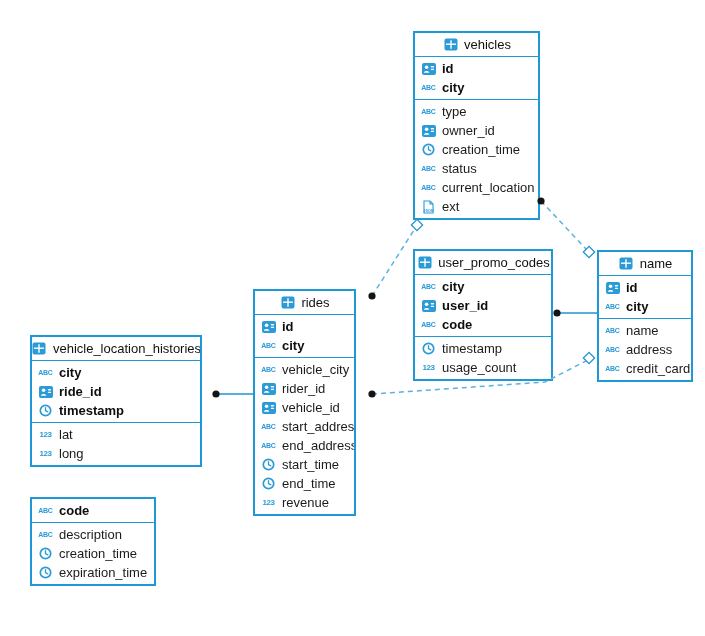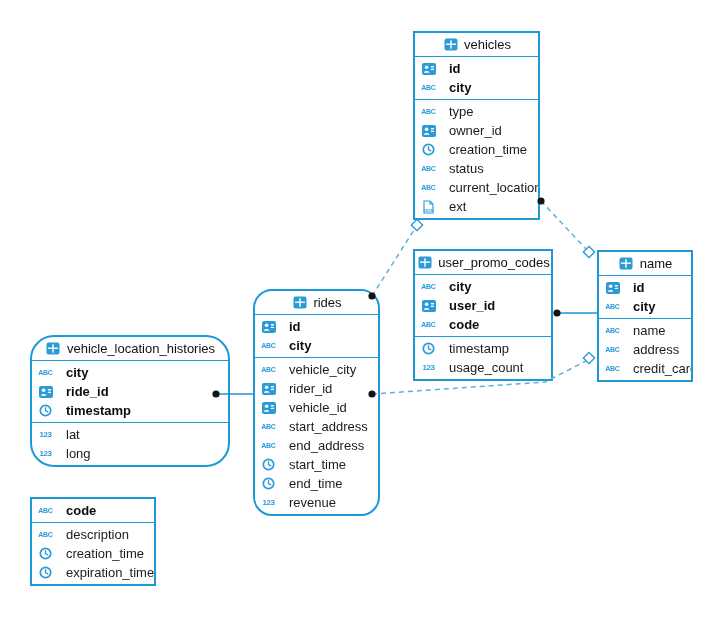--- a/index.html
+++ b/index.html
@@ -2,21 +2,21 @@
 <html><head>
 <meta charset="utf-8">
 <style>
   html,body{margin:0;padding:0;background:#ffffff;font-family:"Liberation Sans",sans-serif;}
   #canvas{position:relative;width:705px;height:636px;background:#ffffff;overflow:hidden;}
   .table-node{position:absolute;background:#ffffff;border:2px solid #1e98d7;box-sizing:border-box;}
   .table-header{height:23px;display:flex;align-items:center;justify-content:center;gap:5px;
     border-bottom:1px solid #1e98d7;font-size:13px;color:#111;white-space:nowrap;overflow:hidden;}
   .key-section{border-bottom:1px solid #1e98d7;padding:2px 0;}
   .body-section{padding:2px 0;}
-  .col-row{height:19px;display:flex;align-items:center;gap:12px;padding:0 5px;font-size:13px;
+  .col-row{height:19px;display:flex;align-items:center;gap:5px;padding:0 5px;font-size:13px;
     color:#1b1b1b;white-space:nowrap;overflow:hidden;}
   .col-row.key{font-weight:700;color:#0d0d0d;}
   .icon-box{width:17px;min-width:17px;display:flex;align-items:center;justify-content:center;}
   .abc-glyph{font-size:7px;font-weight:800;color:#2b9bd8;letter-spacing:-0.3px;}
   .num-glyph{font-size:8px;font-weight:700;color:#2b9bd8;letter-spacing:-0.5px;}
   svg.edges{position:absolute;left:0;top:0;pointer-events:none;}
 </style>
 </head>
 <body>
 
@@ -204,21 +204,21 @@
           <span>address</span>
         </div>
         <div class="col-row">
           <span class="icon-box">
             <span class="abc-glyph">ABC</span>
           </span>
           <span>credit_card</span>
         </div>
       </div>
     </div>
-    <div class="table-node" style="left: 253px; top: 289px; width: 127px; border-radius: 19px;">
+    <div class="table-node" style="left: 253px; top: 289px; width: 103px;">
       <div class="table-header">
         <span class="icon-box">
           <svg width="14" height="13" viewBox="0 0 14 13">
             <rect x="0.5" y="0.5" width="13" height="12" rx="2" fill="#2b9bd8"></rect>
             <line x1="2" y1="6.2" x2="12" y2="6.2" stroke="#fff" stroke-width="1.4"></line>
             <line x1="7" y1="2.3" x2="7" y2="10.7" stroke="#fff" stroke-width="1.4"></line>
           </svg>
         </span>
         <span>rides</span>
       </div>
@@ -304,21 +304,21 @@
           <span>end_time</span>
         </div>
         <div class="col-row">
           <span class="icon-box">
             <span class="num-glyph">123</span>
           </span>
           <span>revenue</span>
         </div>
       </div>
     </div>
-    <div class="table-node" style="left: 30px; top: 335px; width: 200px; border-radius: 24px;">
+    <div class="table-node" style="left: 30px; top: 335px; width: 172px;">
       <div class="table-header">
         <span class="icon-box">
           <svg width="14" height="13" viewBox="0 0 14 13">
             <rect x="0.5" y="0.5" width="13" height="12" rx="2" fill="#2b9bd8"></rect>
             <line x1="2" y1="6.2" x2="12" y2="6.2" stroke="#fff" stroke-width="1.4"></line>
             <line x1="7" y1="2.3" x2="7" y2="10.7" stroke="#fff" stroke-width="1.4"></line>
           </svg>
         </span>
         <span>vehicle_location_histories</span>
       </div>

